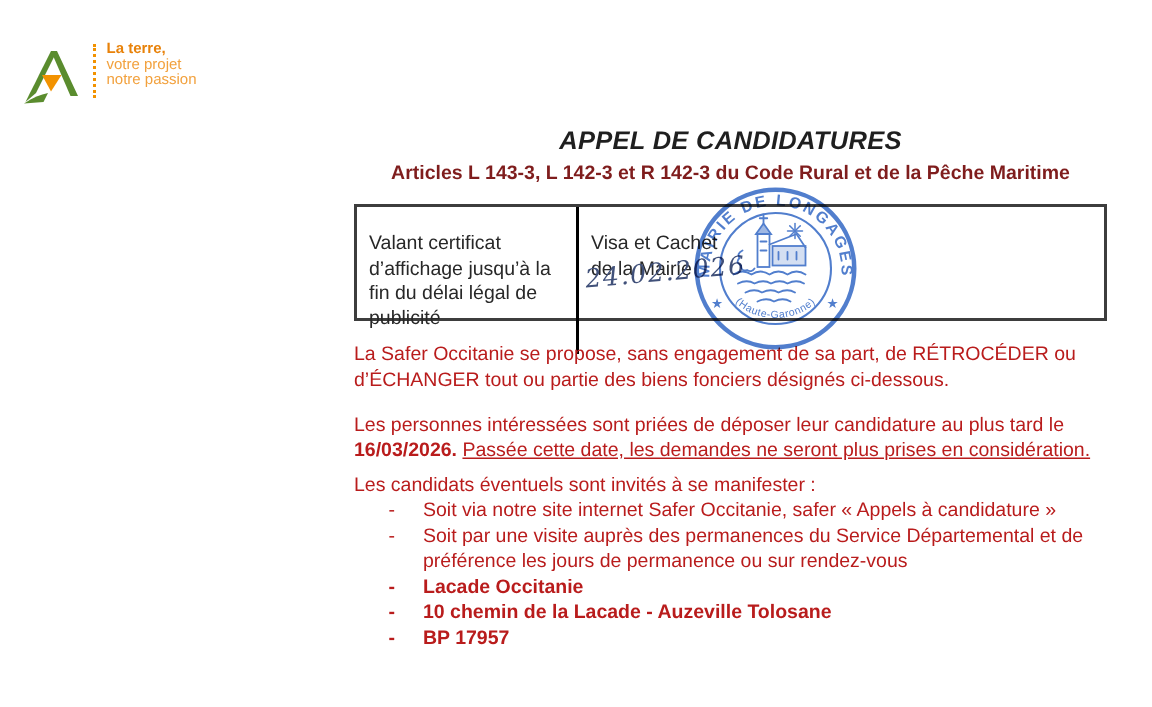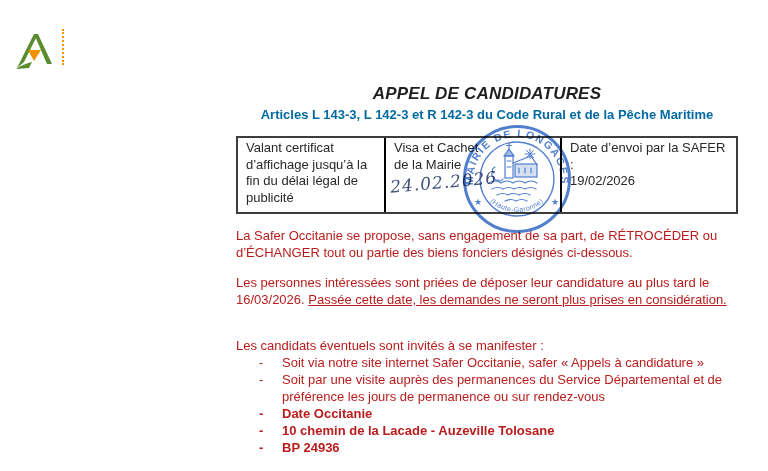--- a/index.html
+++ b/index.html
@@ -21,84 +21,85 @@
   .logo-divider {
     width:0; border-left:2px dotted #f29200; height:36px; margin:3px 7px 0 8px;
   }
   .tagline { margin-top:2px; line-height:10.5px; }
   .tagline .t1 { font-size:10px; font-weight:bold; color:#e8820a; }
   .tagline .t2 { font-size:10px; color:#f2a13d; }
 
   
   .doc-header { position:absolute; left:236px; top:84px; width:502px; text-align:center; }
   .doc-title { font-size:17px; font-weight:bold; font-style:italic; letter-spacing:.2px; color:#1f1f1f; }
-  .doc-subtitle { font-size:13px; font-weight:bold; margin-top:3px; color:#0369a1; }
+  .doc-subtitle { font-size:13px; font-weight:bold; margin-top:3px; color:#7f1d1d; }
 
   
   .cert-table {
     position:absolute; left:236px; top:136px; width:502px; height:78px;
     display:grid; grid-template-columns:146px 176px 1fr;
     border:2px solid #3d3d3d; background:transparent;
   }
-  .cert-cell { padding:2px 8px; font-size:13px; line-height:16.5px; position:relative; }
+  .cert-cell { padding:16px 8px; font-size:13px; line-height:16.5px; position:relative; }
   .cert-cell + .cert-cell { border-left:2px solid #000000; }
   .handwritten {
     position:absolute; left:4px; top:36px;
     font-family:"DejaVu Serif", serif; font-style:italic;
     font-size:17px; color:#41517a; transform:rotate(-5deg); letter-spacing:1px;
     white-space:nowrap;
   }
 
   
   .stamp {
     position:absolute; left:461px; top:123px; width:112px; height:112px;
     mix-blend-mode:multiply; opacity:.92; z-index:5; pointer-events:none;
   }
 
   
   .doc-body { position:absolute; left:236px; top:227px; width:514px; font-size:13px; line-height:17px; color:#b91c1c; }
   .para-2 { margin-top:13px; }
-  .para-3 { margin-top:29px; }
-  .bold-inline { font-weight:normal; }
+  .para-3 { margin-top:6px; }
+  .bold-inline { font-weight:bold; }
   .underline-inline { text-decoration:underline; }
   ul.manifest-list { list-style:none; }
   ul.manifest-list li { position:relative; padding-left:46px; }
   ul.manifest-list li::before { content:"-"; position:absolute; left:23px; top:0; }
   ul.manifest-list li.bold { font-weight:bold; }
 </style>
 </head>
 <body>
 
 <div class="page">
 
   <div class="logo">
     <svg class="logo-glyph" viewBox="0 0 40 42">
       <path d="M3 40 C6 34 12 22 20 6 L24 6 L10 34 Z" fill="#5a8c2e"></path>
       <path d="M20 6 L24 6 L38 36 L33 36 Z" fill="#5a8c2e"></path>
       <path d="M2 41 C8 37 13 35 18 34 L15 40 Z" fill="#5a8c2e"></path>
       <path d="M14 22 L27 22 L20 33 Z" fill="#f29200"></path>
     </svg>
     <div class="logo-divider"></div>
+    <div class="tagline">
+      <div class="t1">La terre,</div>
+      <div class="t2">votre projet</div>
+      <div class="t2">notre passion</div>
+    </div>
   </div>
 
   <div class="doc-header">
     <div class="doc-title">APPEL DE CANDIDATURES</div>
     <div class="doc-subtitle">Articles L 143-3, L 142-3 et R 142-3 du Code Rural et de la Pêche Maritime</div>
   </div>
 
   <div class="cert-table">
     <div class="cert-cell">Valant certificat d’affichage jusqu’à la fin du délai légal de publicité</div>
     <div class="cert-cell">
       <div>Visa et Cachet</div>
       <div>de la Mairie</div>
       <div class="handwritten">24.02.2026</div>
-    </div>
-    <div class="cert-cell">
-      <div>Date d’envoi par la SAFER :</div>
-      <div>19/02/2026</div>
     </div>
   </div>
 
   <svg class="stamp" viewBox="0 0 112 112">
     <defs>
       <path id="arcTop" d="M 12 58 A 44 44 0 0 1 100 58" fill="none"></path>
       <path id="arcBottom" d="M 17 58 A 40 40 0 0 0 95 58" fill="none"></path>
     </defs>
     <g stroke="#4273c9" fill="none">
       <circle cx="56" cy="56" r="52.5" stroke-width="3"></circle>
@@ -144,20 +145,20 @@
     </g>
   </svg>
 
   <div class="doc-body">
     <p class="para-1">La Safer Occitanie se propose, sans engagement de sa part, de RÉTROCÉDER ou d’ÉCHANGER tout ou partie des biens fonciers désignés ci-dessous.</p>
     <p class="para-2"><span>Les personnes intéressées sont priées de déposer leur candidature au plus tard le </span><span class="bold-inline">16/03/2026.</span><span> </span><span class="underline-inline">Passée cette date, les demandes ne seront plus prises en considération.</span></p>
     <p class="para-3">Les candidats éventuels sont invités à se manifester :</p>
     <ul class="manifest-list">
       <li>Soit via notre site internet Safer Occitanie, safer « Appels à candidature »</li>
       <li>Soit par une visite auprès des permanences du Service Départemental et de préférence les jours de permanence ou sur rendez-vous</li>
-      <li class="bold">Date Occitanie</li>
+      <li class="bold">Lacade Occitanie</li>
       <li class="bold">10 chemin de la Lacade - Auzeville Tolosane</li>
-      <li class="bold">BP 24936</li>
+      <li class="bold">BP 17957</li>
 
     </ul>
   </div>
 
 </div>
 
 </body></html>

